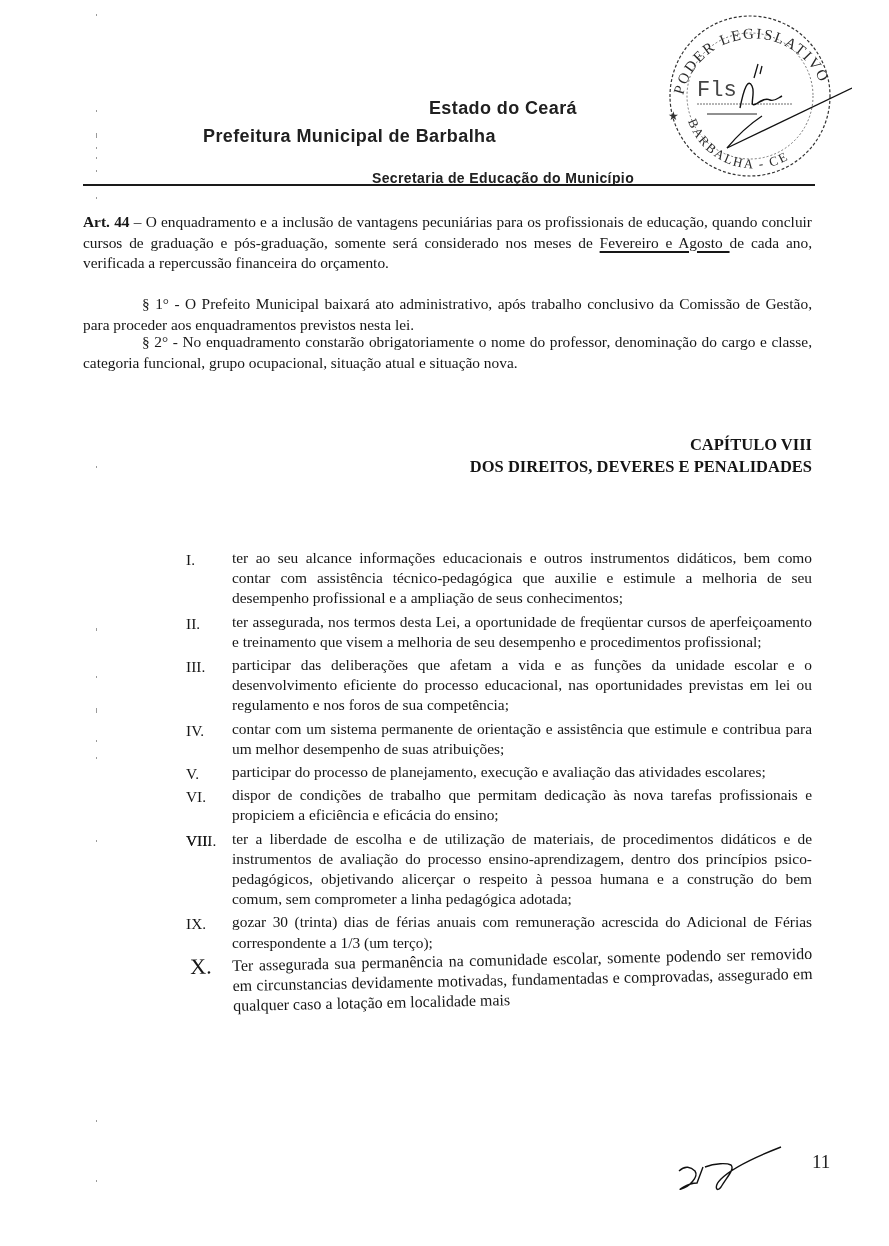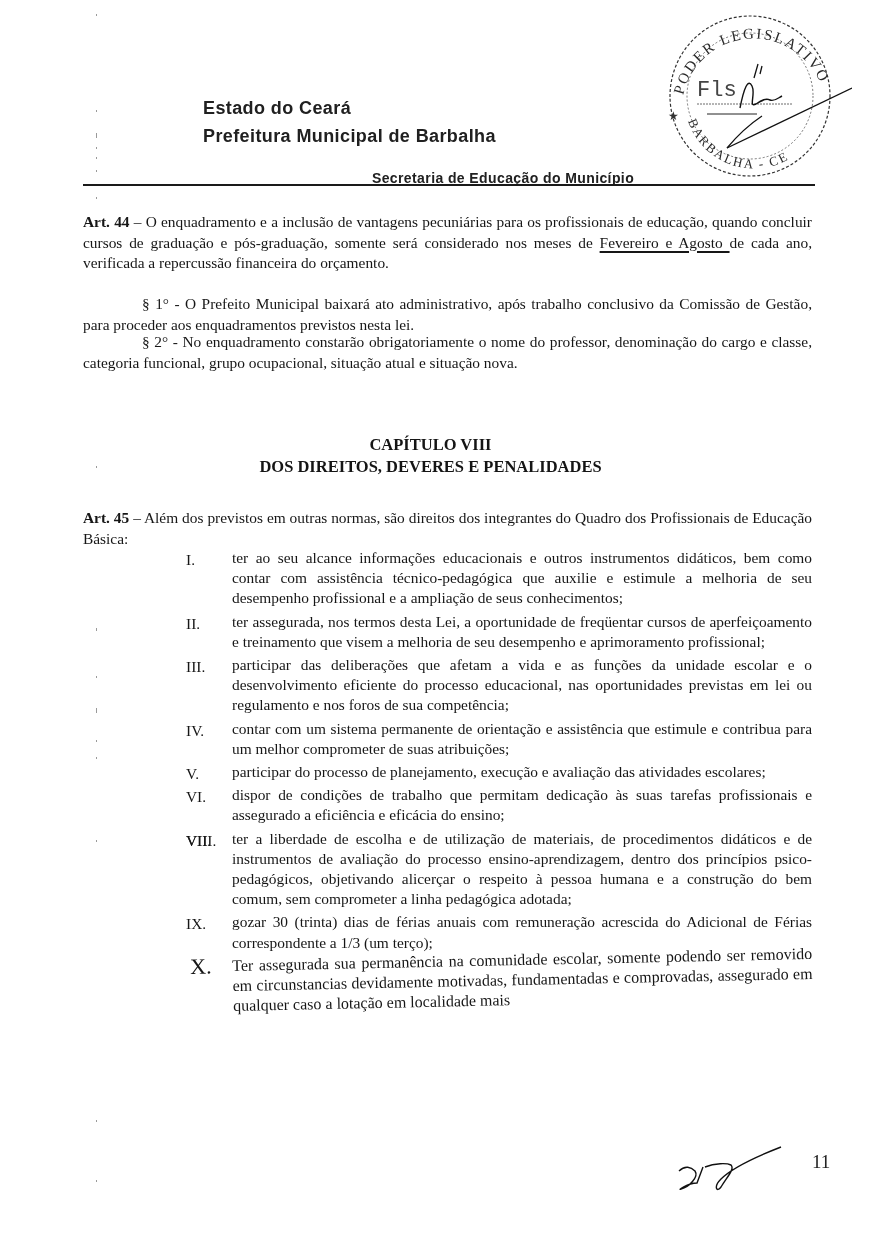--- a/index.html
+++ b/index.html
@@ -5,35 +5,35 @@
   html, body { margin: 0; padding: 0; background: #ffffff; }
   body { width: 889px; height: 1246px; position: relative; overflow: hidden; color: #141414; }
   .page { position: absolute; left: 0; top: 0; width: 889px; height: 1246px; background: #fff; }
 
   
   .speck { position: absolute; left: 96px; width: 1px; background: #9a9a9a; }
 
   
   .header { position: absolute; left: 83px; top: 98px; width: 732px; }
   .header-line { text-align: center; font-family: "Liberation Sans", "DejaVu Sans", sans-serif; font-weight: bold; color: #202020; letter-spacing: 0.4px; }
-  .h1 { position: absolute; left: 0; width: 600px; top: 0; font-size: 18px; text-align: left; }
+  .h1 { position: absolute; left: 0; width: 600px; top: 0; font-size: 18px; text-align: center; }
   .h2 { position: absolute; left: 0; width: 600px; top: 28px; font-size: 18px; text-align: left; }
   .h3 { position: absolute; left: 0; width: 600px; top: 72px; font-size: 14px; text-align: center; }
   .header-rule { position: absolute; left: 83px; top: 184px; width: 732px; height: 2px; background: #1a1a1a; }
 
   
   .stamp { position: absolute; left: 652px; top: 8px; width: 200px; height: 170px; }
 
   
   .text { position: absolute; left: 83px; width: 729px; font-family: "Liberation Serif", "DejaVu Serif", serif; font-size: 15.4px; line-height: 20.5px; text-align: justify; color: #161616; }
   .text b { font-weight: bold; }
   .indent { text-indent: 59px; }
   .ul { text-decoration: underline; text-decoration-thickness: 1.5px; text-underline-offset: 3px; }
 
-  .chapter { position: absolute; left: 66px; width: 729px; text-align: center; font-family: "Liberation Serif", "DejaVu Serif", serif; font-weight: bold; font-size: 16.5px; line-height: 22px; color: #151515; }
+  .chapter { position: absolute; left: 83px; width: 729px; text-align: right; font-family: "Liberation Serif", "DejaVu Serif", serif; font-weight: bold; font-size: 16.5px; line-height: 22px; color: #151515; }
 
   .items { position: absolute; left: 186px; width: 626px; font-family: "Liberation Serif", "DejaVu Serif", serif; font-size: 15.4px; line-height: 20.2px; color: #161616; }
   .item { position: relative; padding-left: 46px; text-align: justify; margin-bottom: 3px; }
   .item .num { position: absolute; left: 0; top: 2px; }
   .item.x { font-size: 16px; line-height: 20px; transform: rotate(-1.2deg); transform-origin: left top; margin-top: 4px; }
   .item.x .num { font-size: 22px; top: 0px; left: 4px; }
 
   .page-num { position: absolute; left: 812px; top: 1151px; font-family: "Liberation Serif", "DejaVu Serif", serif; font-size: 19px; color: #222; }
   .initials { position: absolute; left: 675px; top: 1143px; width: 110px; height: 50px; }
 </style>
@@ -92,31 +92,28 @@
 
   <div class="text" style="top:212px;">
     <b>Art. 44</b><span> – O enquadramento e a inclusão de vantagens pecuniárias para os profissionais de educação, quando concluir cursos de graduação e pós-graduação, somente será considerado nos meses de </span><span class="ul">Fevereiro e Agosto </span><span>de cada ano, verificada a repercussão financeira do orçamento.</span>
   </div>
   <div class="text indent" style="top:294px;">§ 1° - O Prefeito Municipal baixará ato administrativo, após trabalho conclusivo da Comissão de Gestão, para proceder aos enquadramentos previstos nesta lei.</div>
   <div class="text indent" style="top:332px;">§ 2° - No enquadramento constarão obrigatoriamente o nome do professor, denominação do cargo e classe, categoria funcional, grupo ocupacional, situação atual e situação nova.</div>
 
   <div class="chapter" style="top:434px;">CAPÍTULO VIII</div>
   <div class="chapter" style="top:456px;">DOS DIREITOS, DEVERES E PENALIDADES</div>
 
-  <div class="text" style="top:508px;">
-    <b>Art. 45</b><span> – Além dos previstos em outras normas, são direitos dos integrantes do Quadro dos Profissionais de Educação Básica:</span>
-  </div>
 
   <div class="items" style="top:548px;">
     <div class="item"><span class="num">I.</span><span>ter ao seu alcance informações educacionais e outros instrumentos didáticos, bem como contar com assistência técnico-pedagógica que auxilie e estimule a melhoria de seu desempenho profissional e a ampliação de seus conhecimentos;</span></div>
-    <div class="item"><span class="num">II.</span><span>ter assegurada, nos termos desta Lei, a oportunidade de freqüentar cursos de aperfeiçoamento e treinamento que visem a melhoria de seu desempenho e aprimoramento profissional;</span></div>
+    <div class="item"><span class="num">II.</span><span>ter assegurada, nos termos desta Lei, a oportunidade de freqüentar cursos de aperfeiçoamento e treinamento que visem a melhoria de seu desempenho e procedimentos profissional;</span></div>
     <div class="item"><span class="num">III.</span><span>participar das deliberações que afetam a vida e as funções da unidade escolar e o desenvolvimento eficiente do processo educacional, nas oportunidades previstas em lei ou regulamento e nos foros de sua competência;</span></div>
-    <div class="item"><span class="num">IV.</span><span>contar com um sistema permanente de orientação e assistência que estimule e contribua para um melhor comprometer de suas atribuições;</span></div>
+    <div class="item"><span class="num">IV.</span><span>contar com um sistema permanente de orientação e assistência que estimule e contribua para um melhor desempenho de suas atribuições;</span></div>
     <div class="item"><span class="num">V.</span><span>participar do processo de planejamento, execução e avaliação das atividades escolares;</span></div>
-    <div class="item"><span class="num">VI.</span><span>dispor de condições de trabalho que permitam dedicação às suas tarefas profissionais e assegurado a eficiência e eficácia do ensino;</span></div>
+    <div class="item"><span class="num">VI.</span><span>dispor de condições de trabalho que permitam dedicação às nova tarefas profissionais e propiciem a eficiência e eficácia do ensino;</span></div>
     <div class="item"><span class="num">VII.</span></div>
     <div class="item"><span class="num">VIII.</span><span>ter a liberdade de escolha e de utilização de materiais, de procedimentos didáticos e de instrumentos de avaliação do processo ensino-aprendizagem, dentro dos princípios psico-pedagógicos, objetivando alicerçar o respeito à pessoa humana e a construção do bem comum, sem comprometer a linha pedagógica adotada;</span></div>
     <div class="item"><span class="num">IX.</span><span>gozar 30 (trinta) dias de férias anuais com remuneração acrescida do Adicional de Férias correspondente a 1/3 (um terço);</span></div>
     <div class="item x"><span class="num">X.</span><span>Ter assegurada sua permanência na comunidade escolar, somente podendo ser removido em circunstancias devidamente motivadas, fundamentadas e comprovadas, assegurado em qualquer caso a lotação em localidade mais</span></div>
   </div>
 
   <div class="page-num">11</div>
 
   <svg class="initials" viewBox="0 0 110 50">
     <path d="M 4 28 C 10 22, 16 24, 20 28 C 24 34, 14 44, 6 46 C 2 48, 12 40, 22 40 L 28 24" fill="none" stroke="#111" stroke-width="1.4"></path>

